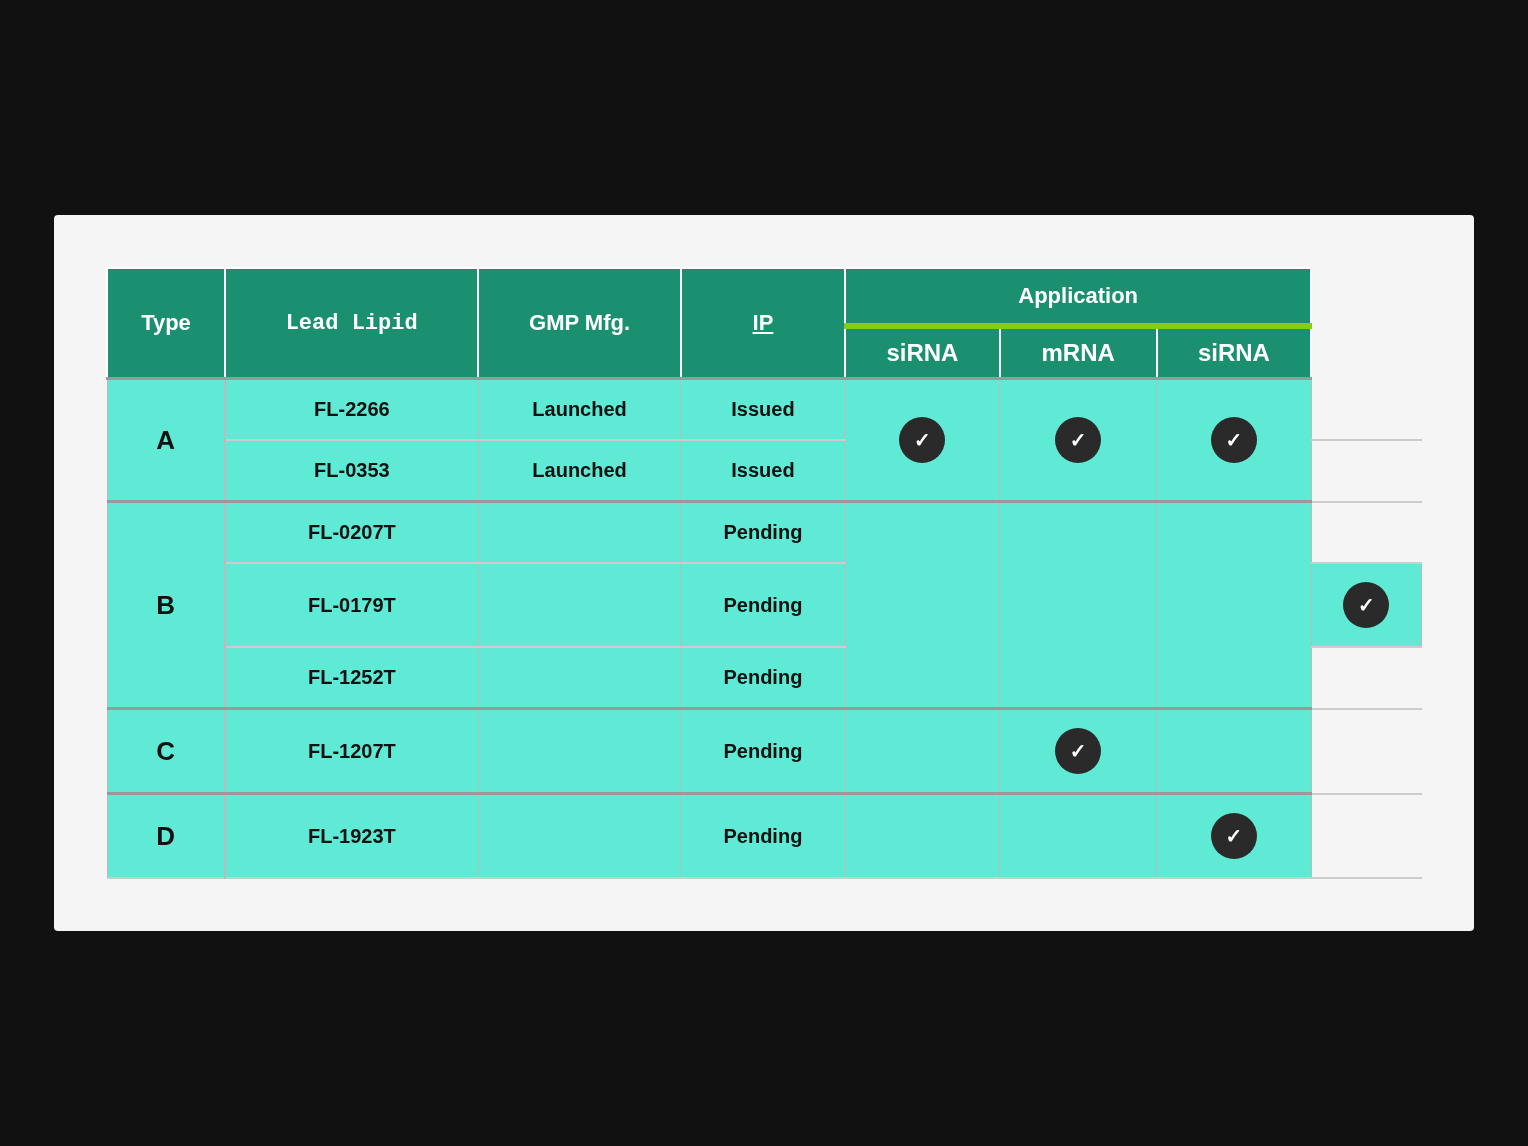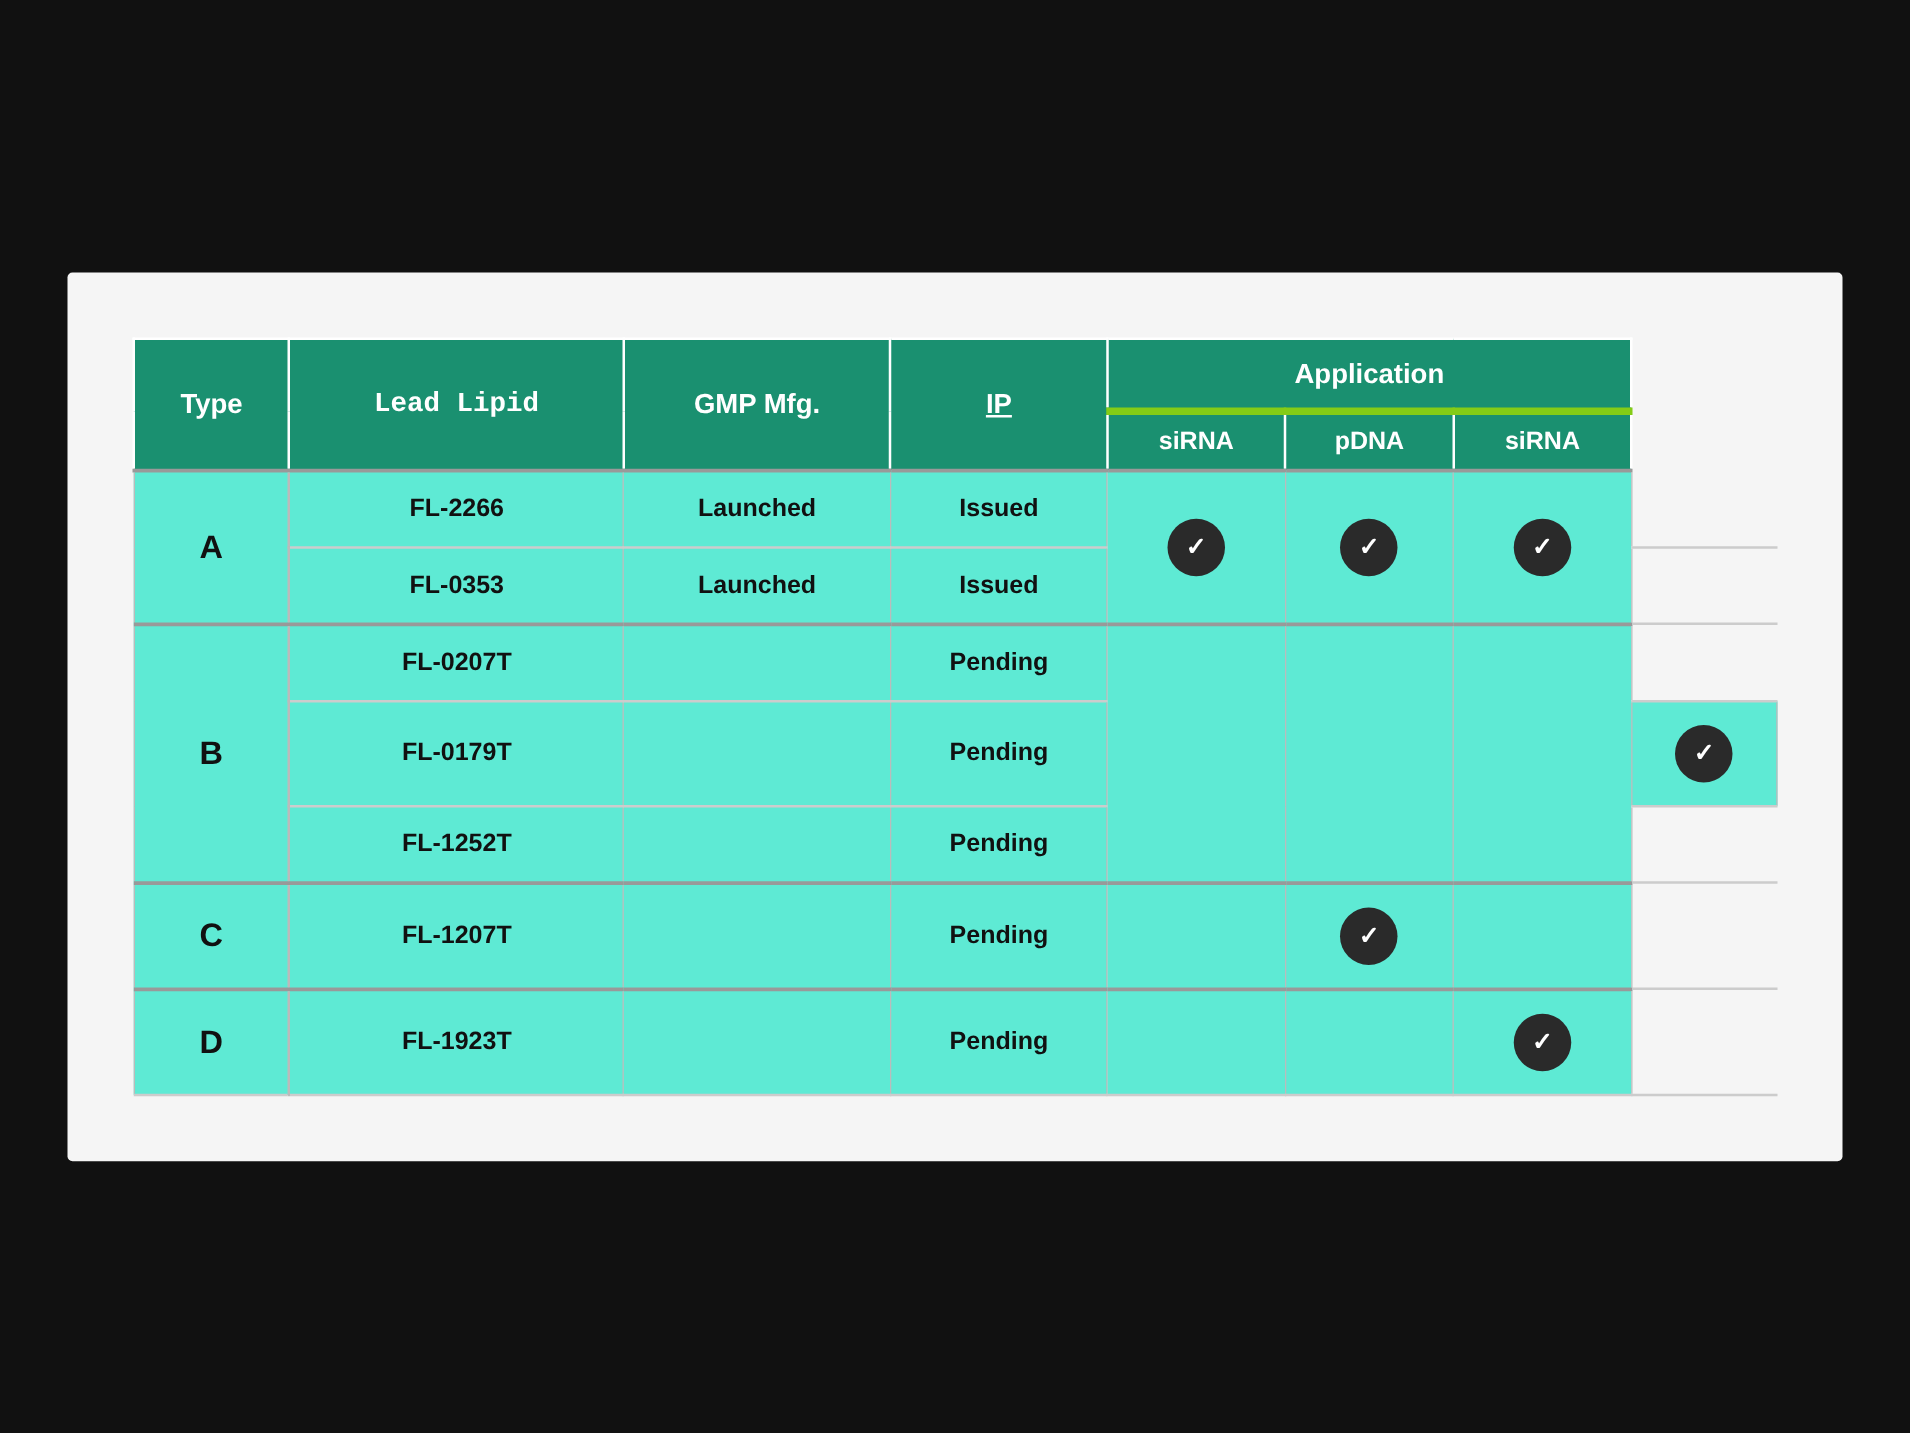--- a/index.html
+++ b/index.html
@@ -58,21 +58,21 @@
 
     .header-top th.application-header {
       background-color: #1a9070;
       border-bottom: 6px solid #84cc16;
     }
 
     .header-sub th {
       background-color: #1a9070;
       color: #fff;
       font-weight: 700;
-      font-size: 20px;
+      font-size: 24px;
       text-align: center;
       padding: 10px 10px;
       border: 2px solid #fff;
     }
 
     
     tbody tr {
       border-bottom: 2px solid #ccc;
     }
 
@@ -117,21 +117,21 @@
     <thead>
       <tr class="header-top">
         <th class="type-header" rowspan="2">Type</th>
         <th class="leadlipid-header" rowspan="2">Lead Lipid</th>
         <th class="gmp-header" rowspan="2">GMP Mfg.</th>
         <th class="ip-header" rowspan="2">IP</th>
         <th class="application-header" colspan="3">Application</th>
       </tr>
       <tr class="header-sub">
         <th>siRNA</th>
-        <th>pDNA</th>
+        <th>mRNA</th>
         <th>siRNA</th>
       </tr>
     </thead>
     <tbody id="table-body">
     <tr class="group-start">
           <td class="type-cell" rowspan="2">A</td>
           <td>FL-2266</td>
           <td>Launched</td>
           <td>Issued</td>
           <td rowspan="2"><span class="check-icon">✓</span></td>

